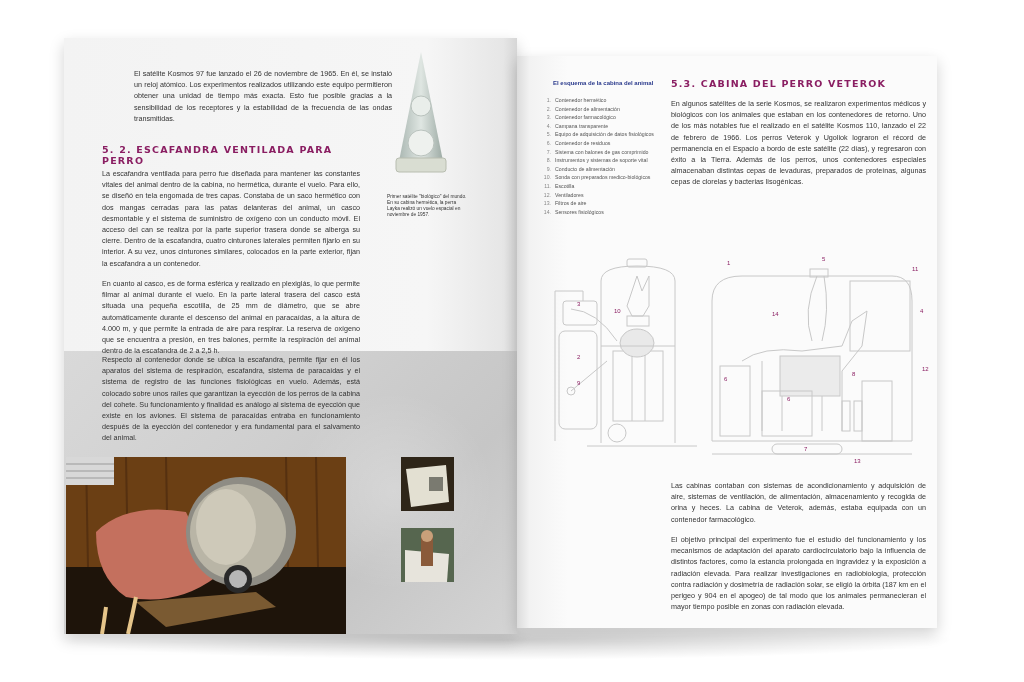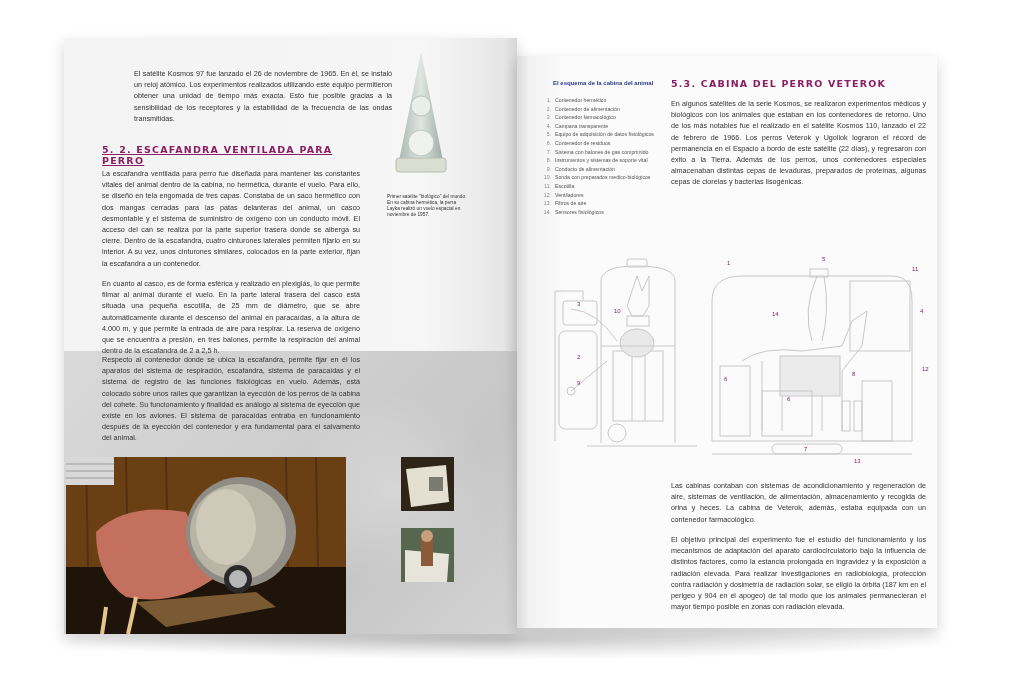--- a/index.html
+++ b/index.html
@@ -59,21 +59,21 @@
 </head>
 <body>
 
 <div class="shadow-floor"></div>
 
 <div class="page page-left">
   <div class="gray-band"></div>
 
   <div class="text" style="left:38px; top:30px; width:258px;margin-left:32px;">El satélite Kosmos 97 fue lanzado el 26 de noviembre de 1965. En él, se instaló un reloj atómico. Los experimentos realizados utilizando este equipo permitieron obtener una unidad de tiempo más exacta. Esto fue posible gracias a la sensibilidad de los receptores y la estabilidad de la frecuencia de las ondas transmitidas.</div>
 
-  <div class="heading" style="left:38px; top:106px; width:270px;text-decoration:underline;">5. 2. Escafandra ventilada para perro</div>
+  <div class="heading" style="left:38px; top:106px; width:270px;">5. 2. Escafandra ventilada para perro</div>
 
   <div class="text" style="left:38px; top:130px; width:258px;">La escafandra ventilada para perro fue diseñada para mantener las constantes vitales del animal dentro de la cabina, no hermética, durante el vuelo. Para ello, se diseñó en tela engomada de tres capas. Constaba de un saco hermético con dos mangas cerradas para las patas delanteras del animal, un casco desmontable y el sistema de suministro de oxígeno con un conducto móvil. El acceso del can se realiza por la parte superior trasera donde se alberga su cierre. Dentro de la escafandra, cuatro cinturones laterales permiten fijarlo en su interior. A su vez, unos cinturones similares, colocados en la parte exterior, fijan la escafandra a un contenedor.</div>
   <div class="text" style="left:38px; top:240px; width:258px;">En cuanto al casco, es de forma esférica y realizado en plexiglás, lo que permite filmar al animal durante el vuelo. En la parte lateral trasera del casco está situada una pequeña escotilla, de 25 mm de diámetro, que se abre automáticamente durante el descenso del animal en paracaídas, a la altura de 4.000 m, y que permite la entrada de aire para respirar. La reserva de oxígeno que se encuentra a presión, en tres balones, permite la respiración del animal dentro de la escafandra de 2 a 2,5 h.</div>
   <div class="text" style="left:38px; top:316px; width:258px;">Respecto al contenedor donde se ubica la escafandra, permite fijar en él los aparatos del sistema de respiración, escafandra, sistema de paracaídas y el sistema de registro de las funciones fisiológicas en vuelo. Además, está colocado sobre unos raíles que garantizan la eyección de los perros de la cabina del cohete. Su funcionamiento y finalidad es análogo al sistema de eyección que existe en los aviones. El sistema de paracaídas entraba en funcionamiento después de la eyección del contenedor y era fundamental para el salvamento del animal.</div>
 
   <div class="photo" style="left:322px; top:8px; width:70px; height:145px;">
     <svg width="70" height="145" viewBox="0 0 70 145">
       <defs>
         <linearGradient id="cone" x1="0" x2="1">
           <stop offset="0" stop-color="#a8b5b0"></stop>
@@ -210,15 +210,15 @@
       <text x="70" y="65" class="diagram-label">14</text>
       <text x="150" y="125" class="diagram-label">8</text>
       <text x="220" y="120" class="diagram-label">12</text>
       <text x="22" y="130" class="diagram-label">6</text>
       <text x="85" y="150" class="diagram-label">6</text>
       <text x="102" y="200" class="diagram-label">7</text>
       <text x="152" y="212" class="diagram-label">13</text>
     </svg>
   </div>
 
-  <div class="text" style="left:154px; top:424px; width:255px;">Las cabinas contaban con sistemas de acondicionamiento y regeneración de aire, sistemas de ventilación, de alimentación, almacenamiento y recogida de orina y heces. La cabina de Veterok, además, estaba equipada con un contenedor farmacológico.</div>
+  <div class="text" style="left:154px; top:424px; width:255px;">Las cabinas contaban con sistemas de acondicionamiento y adquisición de aire, sistemas de ventilación, de alimentación, almacenamiento y recogida de orina y heces. La cabina de Veterok, además, estaba equipada con un contenedor farmacológico.</div>
   <div class="text" style="left:154px; top:478px; width:255px;">El objetivo principal del experimento fue el estudio del funcionamiento y los mecanismos de adaptación del aparato cardiocirculatorio bajo la influencia de distintos factores, como la estancia prolongada en ingravidez y la exposición a radiación elevada. Para realizar investigaciones en radiobiología, protección contra radiación y dosimetría de radiación solar, se eligió la órbita (187 km en el perigeo y 904 en el apogeo) de tal modo que los animales permanecieran el mayor tiempo posible en zonas con radiación elevada.</div>
 </div>
 
 </body></html>

